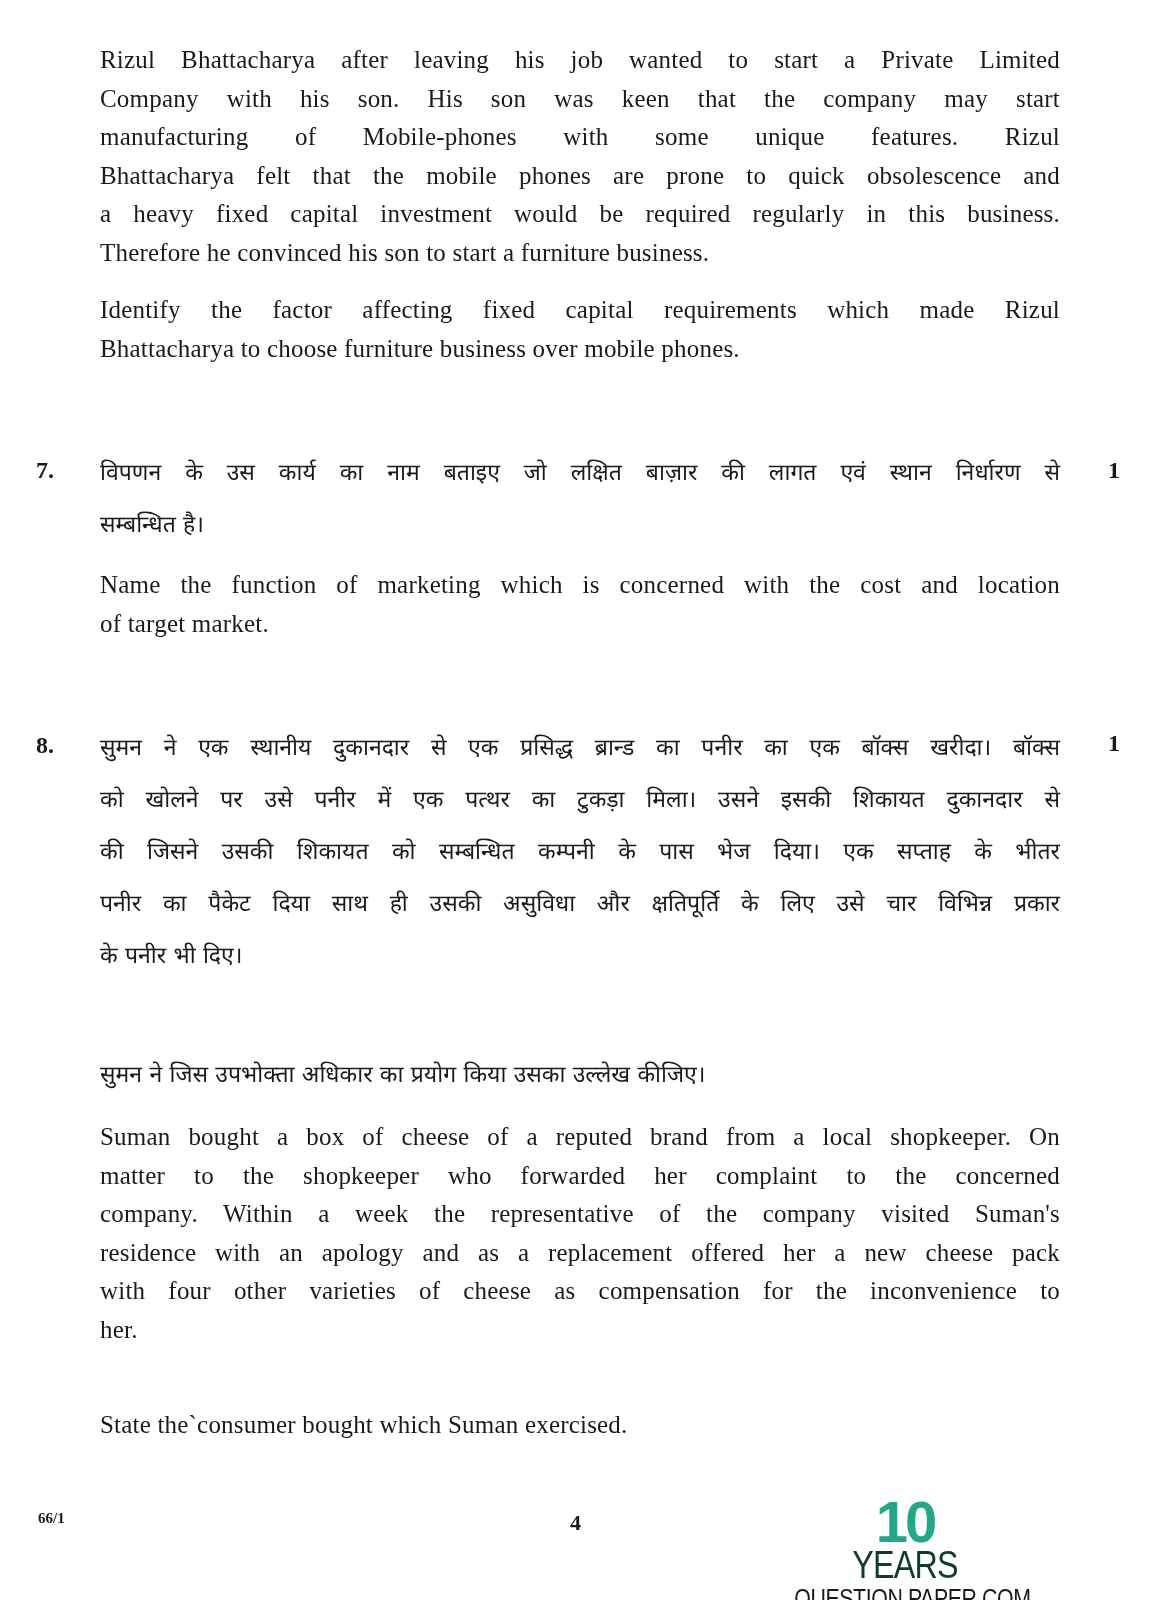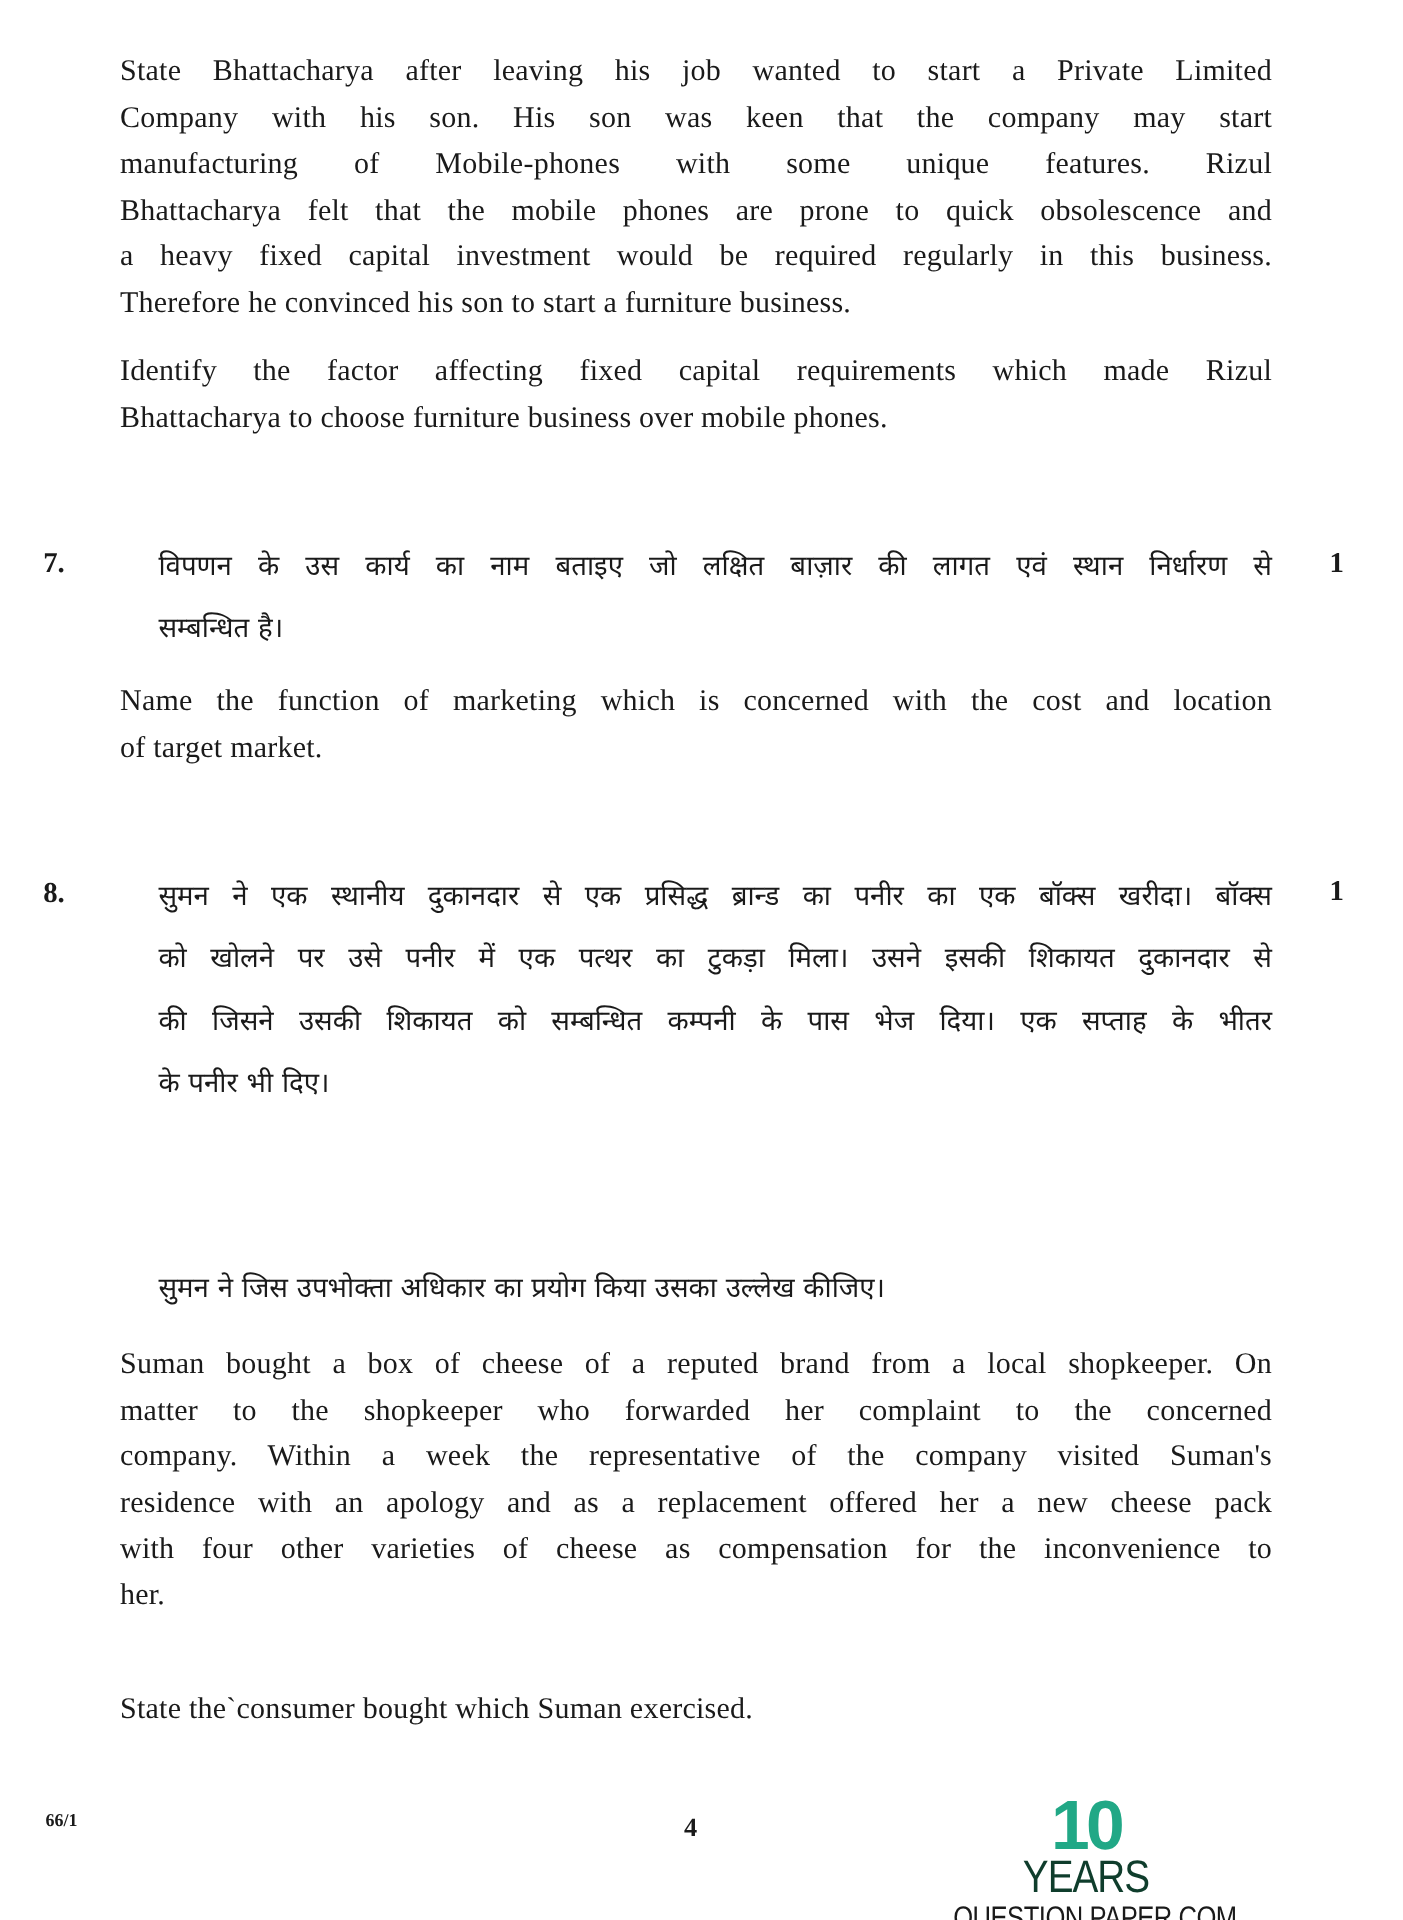--- a/index.html
+++ b/index.html
@@ -38,21 +38,20 @@
       left: 100px;
       width: 960px;
       font-family: "DejaVu Sans", "Liberation Sans", sans-serif;
       font-size: 23px;
       line-height: 52px;
     }
     .hindi .line {
       display: block;
       text-align-last: justify;
       white-space: nowrap;
-      margin-left: 32px;
     }
     .hindi .line.last {
       text-align-last: left;
     }
     .qnum {
       position: absolute;
       left: 36px;
       font-family: "Liberation Serif", "DejaVu Serif", serif;
       font-size: 24px;
       font-weight: bold;
@@ -108,21 +107,21 @@
       line-height: 30px;
       transform: scaleX(0.82);
       letter-spacing: -0.5px;
       white-space: nowrap;
     }
   </style>
 </head>
 <body>
 
 <div class="para" style="top: 41px;">
-  <span class="line">State Bhattacharya after leaving his job wanted to start a Private Limited</span>
+  <span class="line">Rizul Bhattacharya after leaving his job wanted to start a Private Limited</span>
   <span class="line">Company with his son.  His son was keen that the company may start</span>
   <span class="line">manufacturing of Mobile-phones with some unique features.  Rizul</span>
   <span class="line">Bhattacharya felt that the mobile phones are prone to quick obsolescence and</span>
   <span class="line">a heavy fixed capital investment would be required regularly in this business.</span>
   <span class="line last">Therefore he convinced his son to start a furniture business.</span>
 </div>
 
 <div class="para" style="top: 291px;">
   <span class="line">Identify the factor affecting fixed capital requirements which made Rizul</span>
   <span class="line last">Bhattacharya to choose furniture business over mobile phones.</span>
@@ -141,20 +140,21 @@
   <span class="line last">of target market.</span>
 </div>
 
 <div class="qnum" style="top: 732px;">8.</div>
 <div class="marks" style="top: 730px;">1</div>
 
 <div class="hindi" style="top: 721px;">
   <span class="line">सुमन ने एक स्थानीय दुकानदार से एक प्रसिद्ध ब्रान्ड का पनीर का एक बॉक्स खरीदा।  बॉक्स</span>
   <span class="line">को खोलने पर उसे पनीर में एक पत्थर का टुकड़ा मिला।  उसने इसकी शिकायत दुकानदार से</span>
   <span class="line">की जिसने उसकी शिकायत को सम्बन्धित कम्पनी के पास भेज दिया। एक सप्ताह के भीतर</span>
+  <span class="line">पनीर का पैकेट दिया साथ ही उसकी असुविधा और क्षतिपूर्ति के लिए उसे चार विभिन्न प्रकार</span>
   <span class="line last">के पनीर भी दिए।</span>
 </div>
 
 <div class="hindi" style="top: 1048px;">
   <span class="line last">सुमन ने जिस उपभोक्ता अधिकार का प्रयोग किया उसका उल्लेख कीजिए।</span>
 </div>
 
 <div class="para" style="top: 1118px;">
   <span class="line">Suman bought a box of cheese of a reputed brand from a local shopkeeper.  On</span>
   <span class="line">matter to the shopkeeper who forwarded her complaint to the concerned</span>

